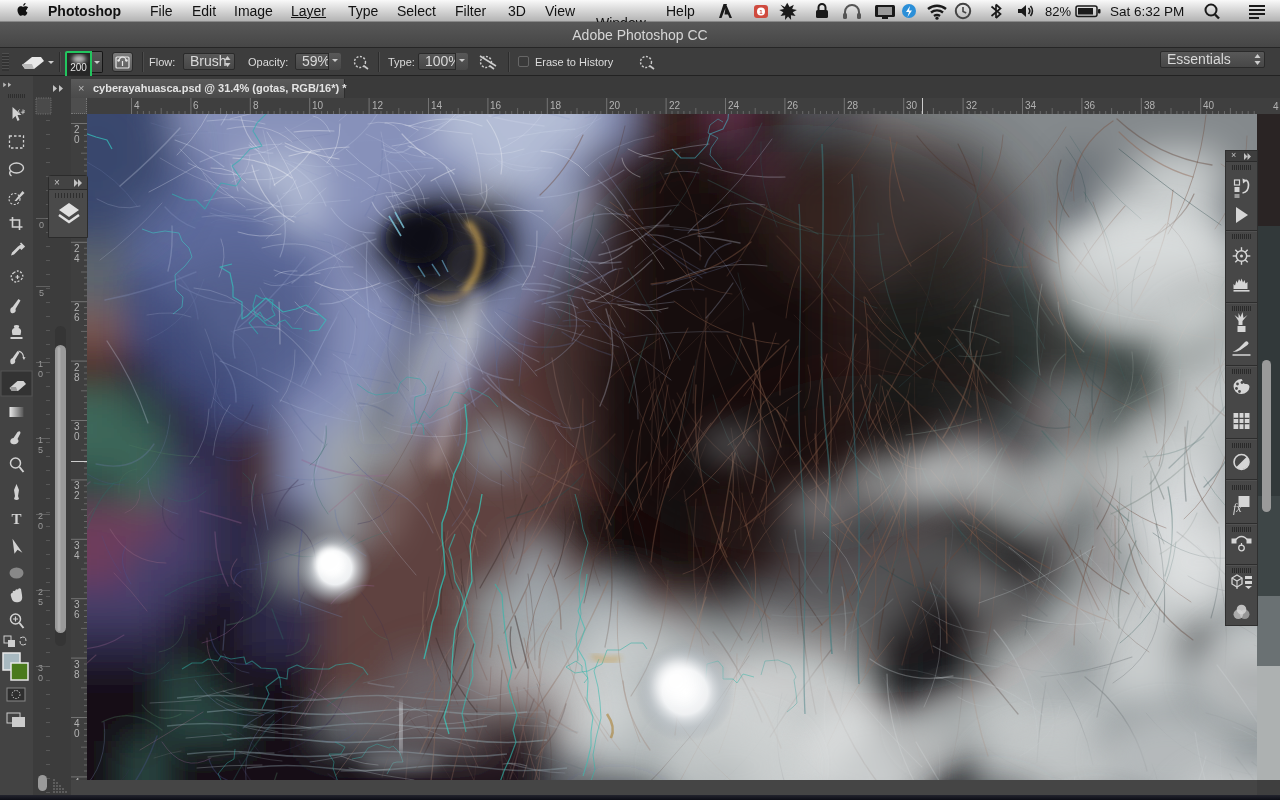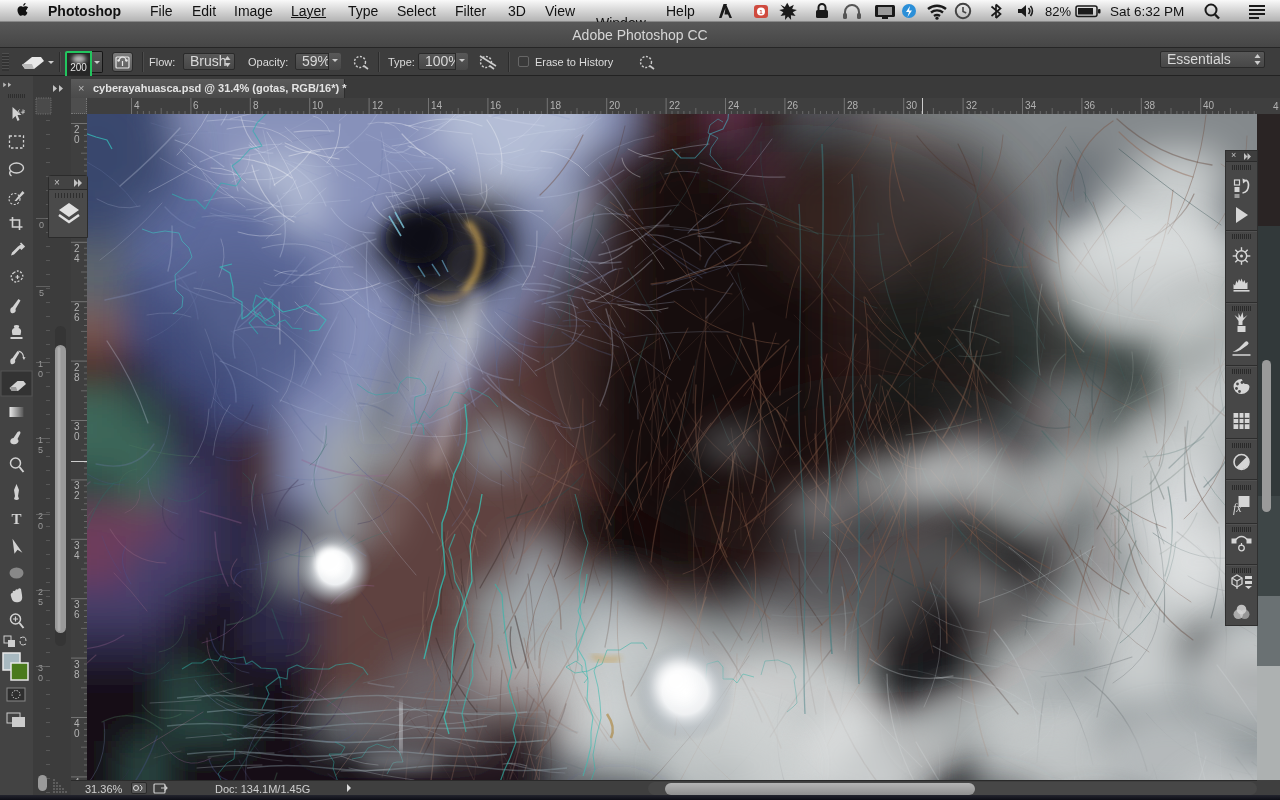--- a/index.html
+++ b/index.html
@@ -934,35 +934,20 @@
           <rect x="6" y="-2" width="7" height="3" fill="#d6d6d6"></rect>
           <path d="M6 3 h7 l-3.5 3 z" fill="#d6d6d6"></path>
         </g>
         <g transform="translate(15.5 450)">
           <circle cx="0" cy="-2.5" r="4.8" fill="#d6d6d6" opacity=".85"></circle>
           <circle cx="-3.2" cy="2.3" r="4.8" fill="#d6d6d6" opacity=".7"></circle>
           <circle cx="3.2" cy="2.3" r="4.8" fill="#d6d6d6" opacity=".55"></circle>
         </g>
 </svg>
     </div>
-<div id="statusbar" class="abs">
-<span style="position:absolute;left:14px;top:2px">31.36%</span>
-<div style="position:absolute;left:60px;top:1px;width:16px;height:12px;background:#555;border:1px solid #2a2a2a;border-radius:2px"><svg width="14" height="10" viewBox="0 0 14 10">
-          <circle cx="4" cy="5" r="2.5" fill="none" stroke="#ddd"></circle>
-          <path d="M8 2 q4 3 0 6" fill="none" stroke="#ddd"></path>
-        </svg></div>
-<div style="position:absolute;left:82px;top:1px;width:16px;height:12px"><svg width="16" height="12" viewBox="0 0 16 12">
-          <rect x="1" y="2" width="11" height="9" rx="1" fill="none" stroke="#ccc" stroke-width="1.2"></rect>
-          <path d="M8 6 h6 m-2.5 -2.5 l2.5 2.5 -2.5 2.5" stroke="#ccc" fill="none" stroke-width="1.2"></path>
-        </svg></div>
-<span style="position:absolute;left:144px;top:2px">Doc: 134.1M/1.45G</span>
-<div style="position:absolute;left:276px;top:3px;width:0;height:0;border:4.5px solid transparent;border-left-color:#ddd"></div>
-<div style="position:absolute;left:577px;top:1px;width:609px;height:13px;background:#474747;border-radius:7px"></div>
-<div style="position:absolute;left:594px;top:1.5px;width:310px;height:12px;background:linear-gradient(#b5b5b5,#909090);border-radius:6px"></div>
-</div>
 </div>
 <div class="deskbottom abs"></div>
 <svg id="art" width="1170" height="666" viewBox="0 0 1170 666" xmlns="http://www.w3.org/2000/svg" style="position:absolute;left:87px;top:114px;z-index:1">
 <defs>
 <filter id="b40" x="-70%" y="-70%" width="240%" height="240%">
         <feGaussianBlur stdDeviation="40"></feGaussianBlur>
       </filter>
 <filter id="b25" x="-70%" y="-70%" width="240%" height="240%">
         <feGaussianBlur stdDeviation="25"></feGaussianBlur>
       </filter>

